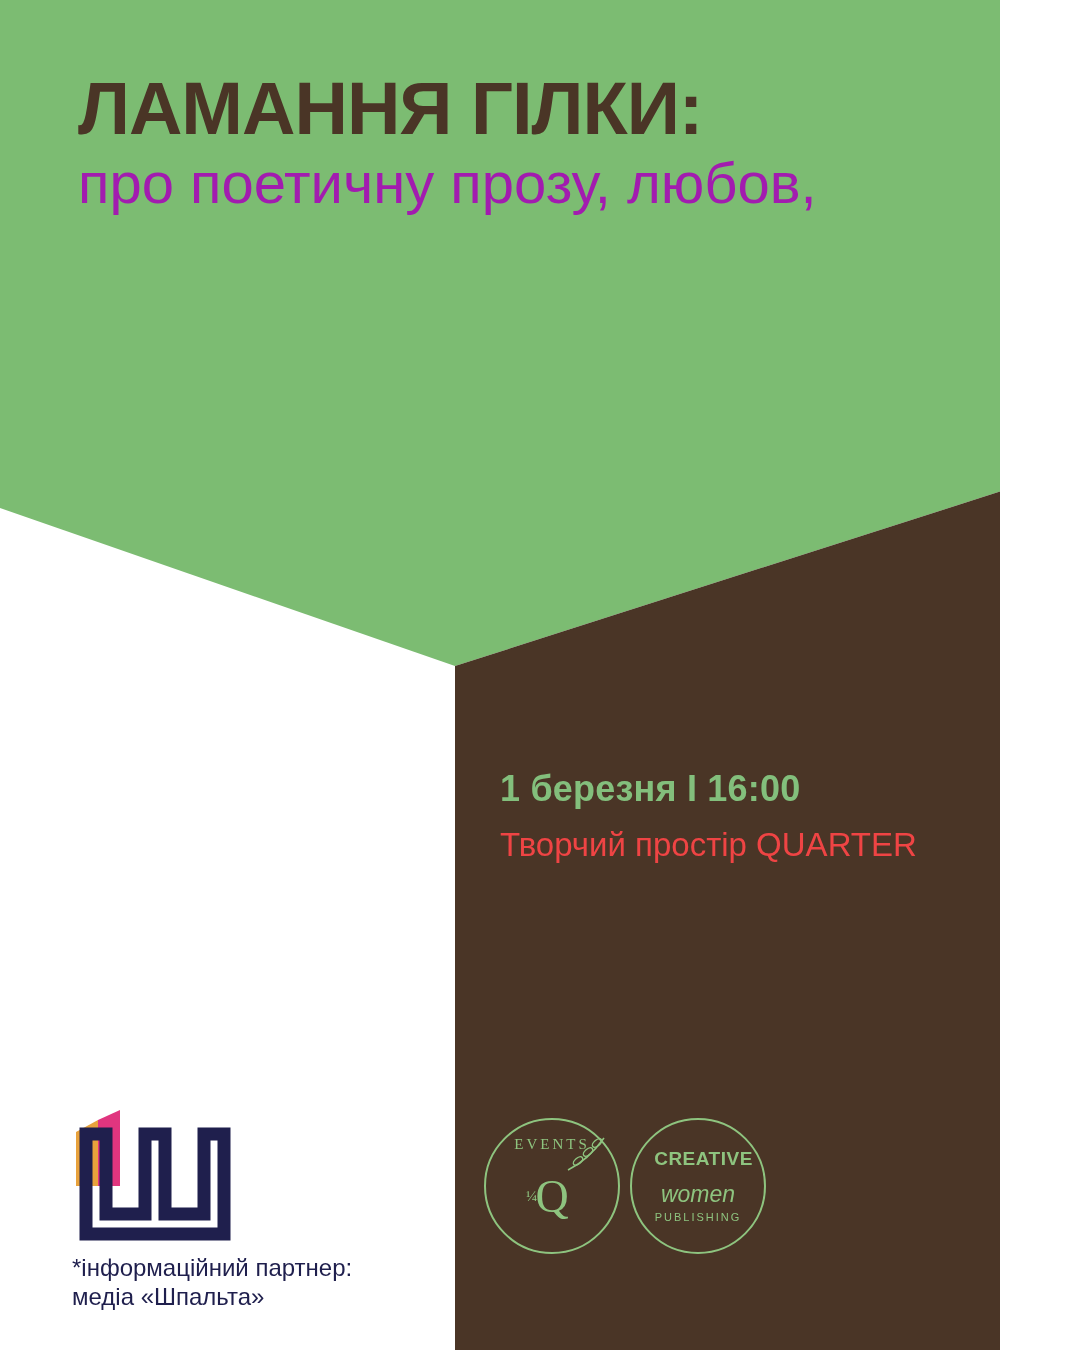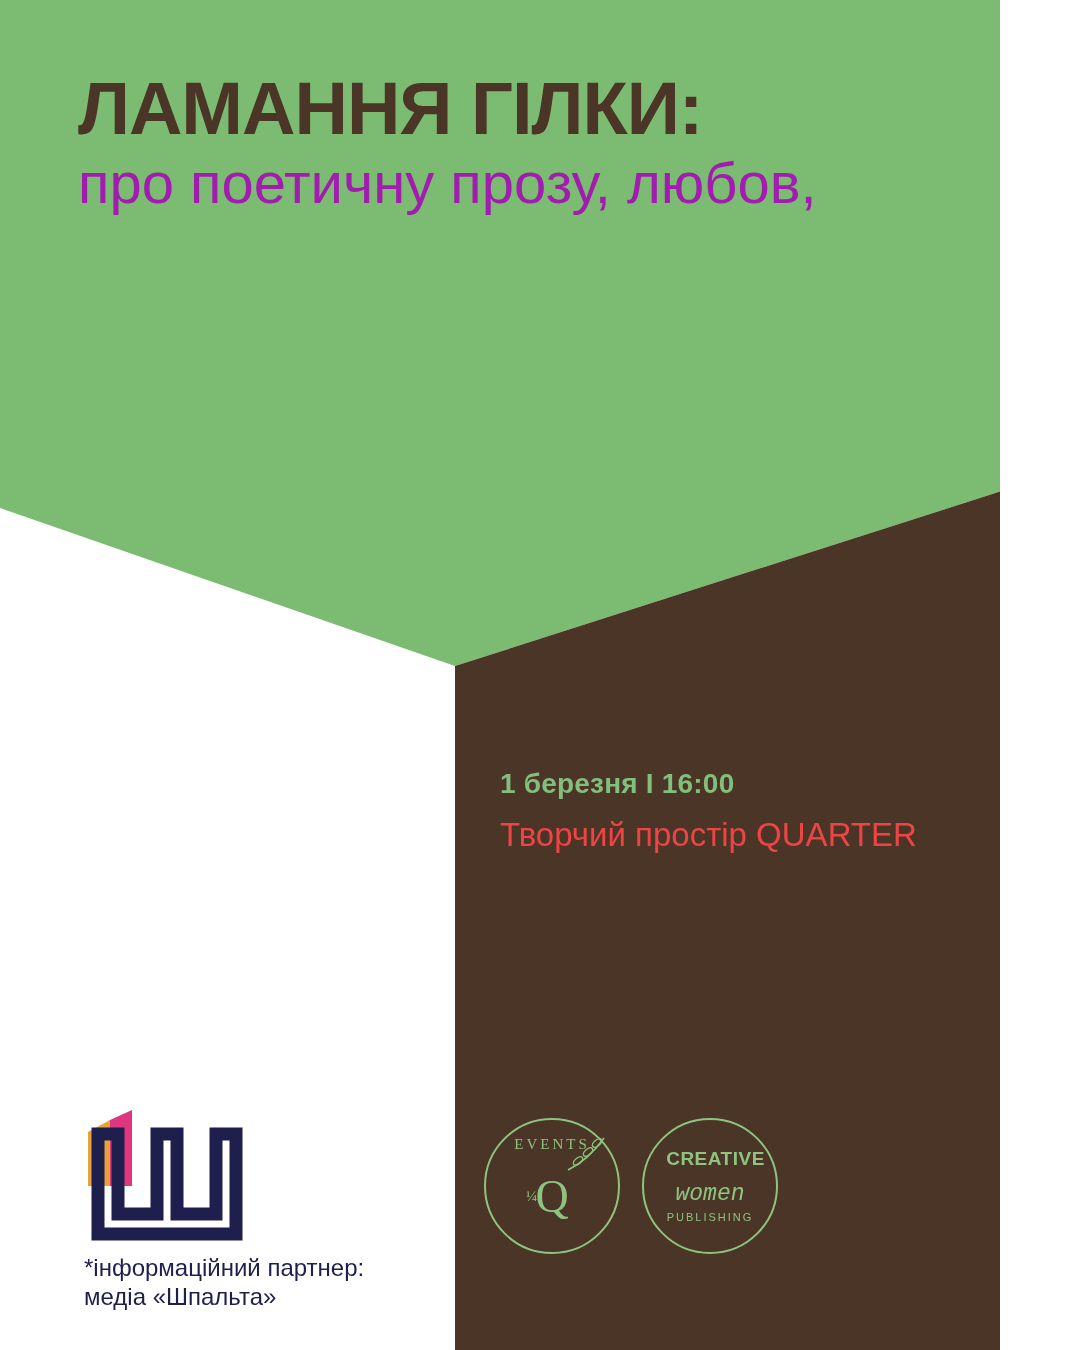--- a/index.html
+++ b/index.html
@@ -52,38 +52,38 @@
   }
 
   
   .details-block {
     position: absolute;
     left: 500px;
     top: 768px;
     width: 520px;
   }
   .details-datetime {
-    font-size: 28px;
+    font-size: 36px;
     font-weight: bold;
     color: #83bf7c;
     margin: 0 0 14px 0;
     letter-spacing: 0.2px;
   }
   .details-venue {
     font-size: 33px;
     line-height: 1.25;
     font-weight: 400;
     color: #ef4444;
     margin: 0;
   }
 
   
   .partner {
     position: absolute;
-    left: 84px;
+    left: 72px;
     top: 1110px;
     width: 370px;
   }
   .partner-mark {
     position: relative;
     width: 160px;
     height: 132px;
     margin-left: 4px;
   }
   .partner-caption {
@@ -95,21 +95,21 @@
     white-space: pre-line;
   }
 
   
   .brand-logos {
     position: absolute;
     left: 484px;
     top: 1118px;
     display: flex;
     align-items: center;
-    gap: 22px;
+    gap: 10px;
   }
   .logo-circle {
     width: 132px;
     height: 132px;
     border-radius: 50%;
     border: 2px solid #8ec47f;
     position: relative;
     display: flex;
     align-items: center;
     justify-content: center;
@@ -140,21 +140,21 @@
     top: 68px;
   }
   .logo-cw-1 {
     font-size: 19px;
     font-weight: bold;
     letter-spacing: 0.5px;
     line-height: 1;
     margin-left: 11px;
   }
   .logo-cw-2 {
-    font-family: Liberation Mono, monospace;
+    font-family: Liberation Sans, sans-serif;
     font-style: italic;
     font-size: 23px;
     line-height: 1.1;
     margin-top: 14px;
   }
   .logo-cw-3 {
     font-size: 11px;
     letter-spacing: 2px;
     margin-top: 4px;
   }

